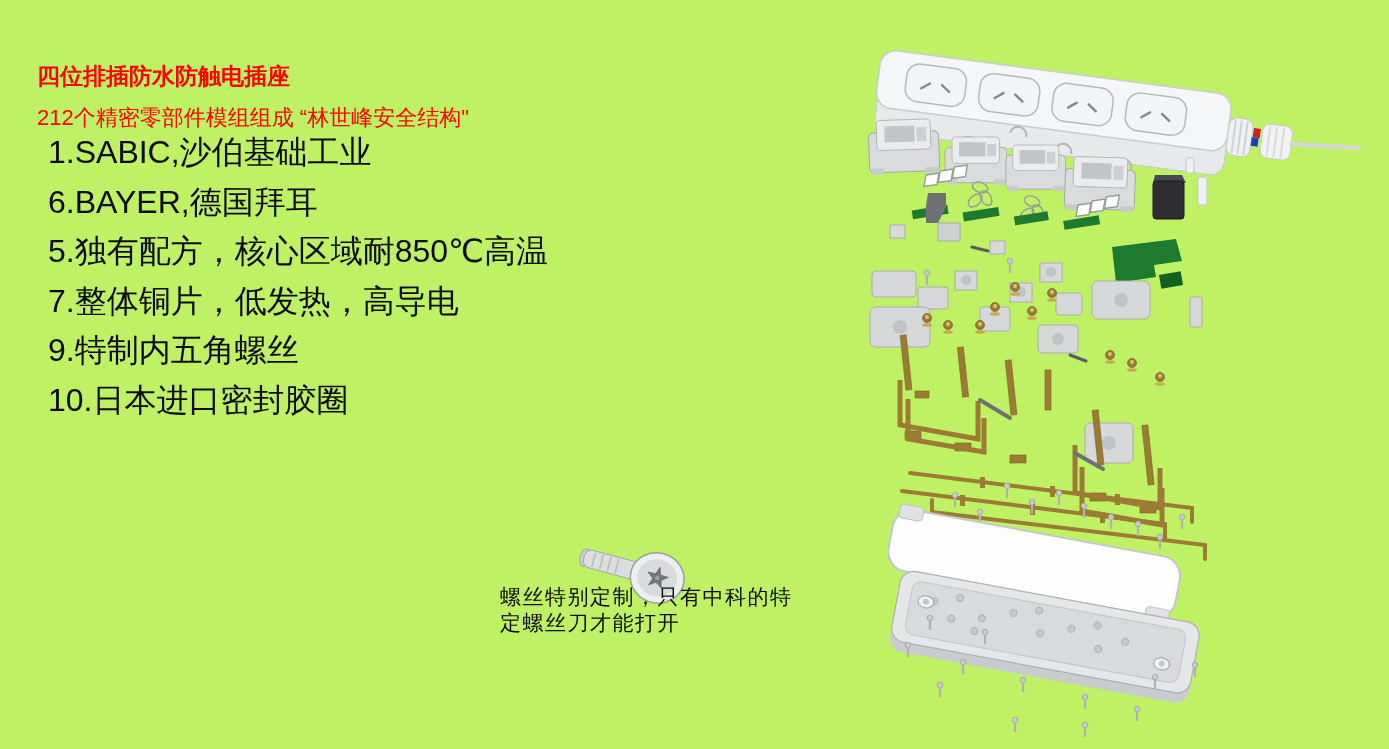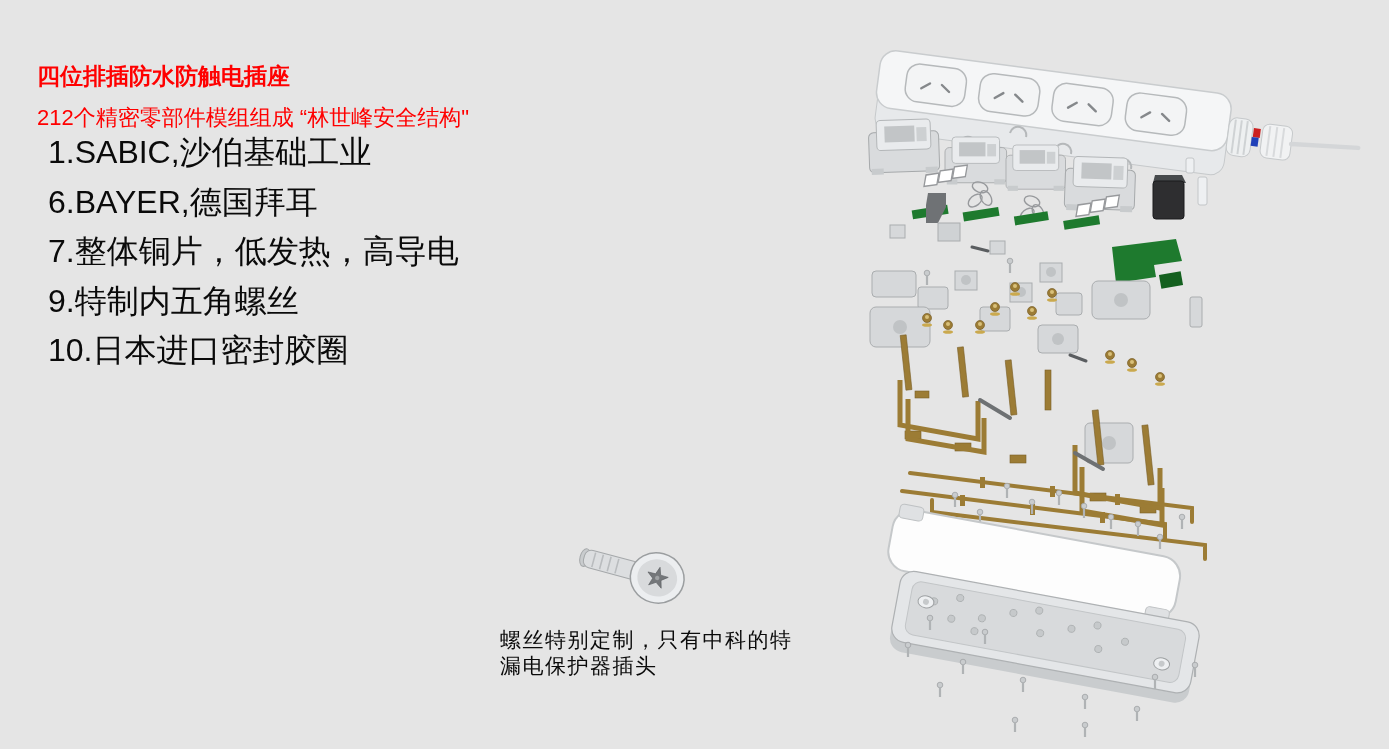--- a/index.html
+++ b/index.html
@@ -1,38 +1,39 @@
 <!DOCTYPE html>
 <html><head>
 <meta charset="utf-8">
 <style>
   html,body{margin:0;padding:0;background:#fff;}
-  .page{position:relative;width:1389px;height:749px;background:#e5e5e5;overflow:hidden;
+  .page{position:relative;width:1389px;height:749px;background:#bef264;overflow:hidden;
         font-family:"Liberation Sans","DejaVu Sans",sans-serif;}
   .title{position:absolute;left:37px;top:46px;font-size:23px;font-weight:bold;color:#ff0000;white-space:nowrap;}
   .subtitle{position:absolute;left:37px;top:85px;font-size:22px;font-weight:400;color:#ff0000;white-space:nowrap;}
   .features{position:absolute;left:48px;top:128px;margin:0;padding:0;list-style:none;
             font-size:32px;color:#0a0a0a;}
   .features li{height:49.5px;line-height:49.5px;white-space:nowrap;}
   .screw-icon{position:absolute;left:570px;top:536px;}
-  .screw-note{position:absolute;left:500px;top:627px;font-size:21px;line-height:26px;
+  .screw-note{position:absolute;left:500px;top:584px;font-size:21px;line-height:26px;
               color:#0a0a0a;letter-spacing:1.5px;}
   .diagram{position:absolute;left:860px;top:25px;width:529px;height:724px;}
 </style>
 </head>
 <body>
 
 <div class="page">
 
   <h1 class="title">四位排插防水防触电插座</h1>
   <h2 class="subtitle">212个精密零部件模组组成 “林世峰安全结构"</h2>
 
   <ul class="features">
     <li>1.SABIC,沙伯基础工业</li>
     <li>6.BAYER,德国拜耳</li>
+    <li>5.独有配方，核心区域耐850℃高温</li>
     <li>7.整体铜片，低发热，高导电</li>
     <li>9.特制内五角螺丝</li>
     <li>10.日本进口密封胶圈</li>
   </ul>
 
   <svg class="screw-icon" width="130" height="72" viewBox="0 0 130 72">
     <g transform="rotate(15 65 36)">
       <ellipse cx="13" cy="35" rx="5" ry="9" fill="#c9ccce" stroke="#a5a8aa" stroke-width="1"></ellipse>
       <rect x="12" y="26" width="56" height="18" rx="7" fill="#dcdee0" stroke="#a5a8aa" stroke-width="1"></rect>
       <line x1="22" y1="27.5" x2="22" y2="42.5" stroke="#b9bcbe" stroke-width="1.6"></line>
@@ -41,21 +42,21 @@
       <line x1="46" y1="27.5" x2="46" y2="42.5" stroke="#b9bcbe" stroke-width="1.6"></line>
       <ellipse cx="88" cy="36" rx="27" ry="25" fill="#eceef0" stroke="#9b9ea0" stroke-width="1.5"></ellipse>
       <ellipse cx="88" cy="36" rx="20" ry="18.5" fill="#d8dadc"></ellipse>
       <path d="M88,25 L90.6,32.4 L98.5,32.6 L92.3,37.4 L94.5,44.9 L88,40.5 L81.5,44.9 L83.7,37.4 L77.5,32.6 L85.4,32.4 Z" fill="#74777a" stroke="#5c5f62" stroke-width="0.6"></path>
       <circle cx="88" cy="36" r="2.2" fill="#9fa2a4"></circle>
     </g>
   </svg>
 
   <div class="screw-note">
     <div>螺丝特别定制，只有中科的特</div>
-    <div>漏电保护器插头</div>
+    <div>定螺丝刀才能打开</div>
   </div>
 
   <div class="diagram">
     <svg width="529" height="724" viewBox="0 0 529 724">
       <defs>
         <g id="screwpin">
           <circle cx="0" cy="0" r="2.8" fill="#c9ccce" stroke="#9fa2a4" stroke-width="0.8"></circle>
           <line x1="0" y1="2" x2="0" y2="12" stroke="#b0b3b5" stroke-width="2.2"></line>
         </g>
         <g id="module">

